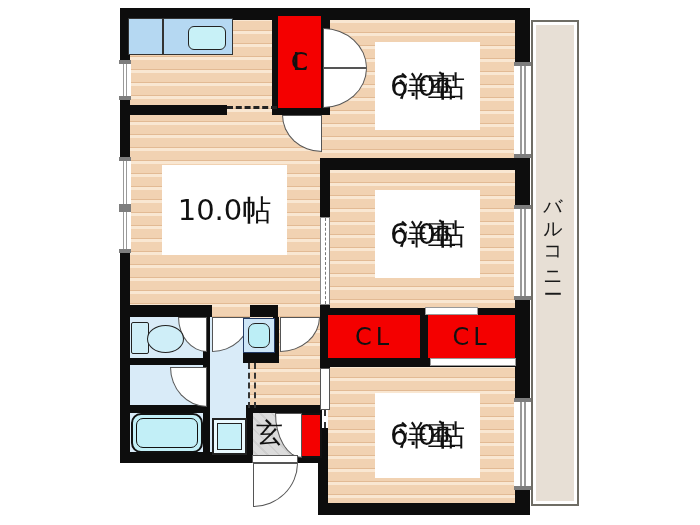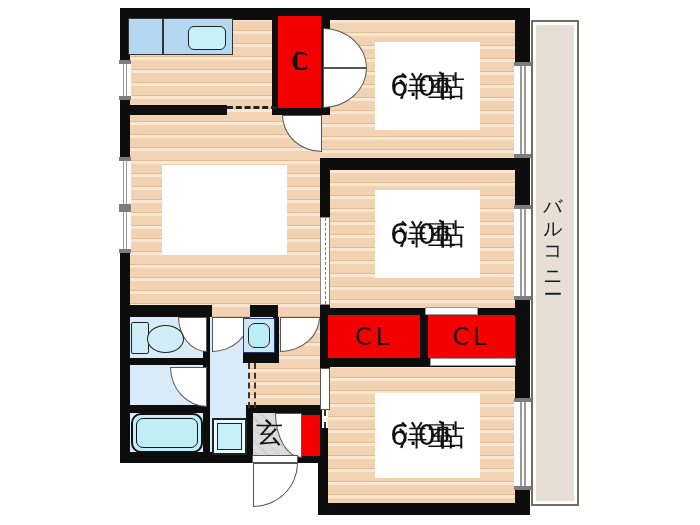--- a/index.html
+++ b/index.html
@@ -140,20 +140,21 @@
   <div class="fx bowl" style="left:147px;top:325px;width:37px;height:28px;"></div>
   <div class="fx basin" style="left:243px;top:318px;width:32px;height:35px;"></div>
   <div class="fx basin-in" style="left:248px;top:323px;width:22px;height:25px;"></div>
   <div class="fx washer" style="left:212px;top:418px;width:35px;height:37px;"></div>
   <div class="fx tub" style="left:131px;top:413px;width:72px;height:40px;">
     <div class="tub-in"></div>
   </div>
   <div class="red" style="left:298px;top:413px;width:24px;height:45px;border:2px solid #111;z-index:4;"></div>
 
   <div class="room-label" style="left:162px;top:165px;width:125px;height:90px;">
+    <span>10.0帖</span>
   </div>
   <div class="room-label" style="left:375px;top:42px;width:105px;height:88px;">
     <span>洋室</span>
     <span>6.0帖</span>
   </div>
   <div class="room-label" style="left:375px;top:190px;width:105px;height:88px;">
     <span>洋室</span>
     <span>6.0帖</span>
   </div>
   <div class="room-label" style="left:375px;top:393px;width:105px;height:85px;">

